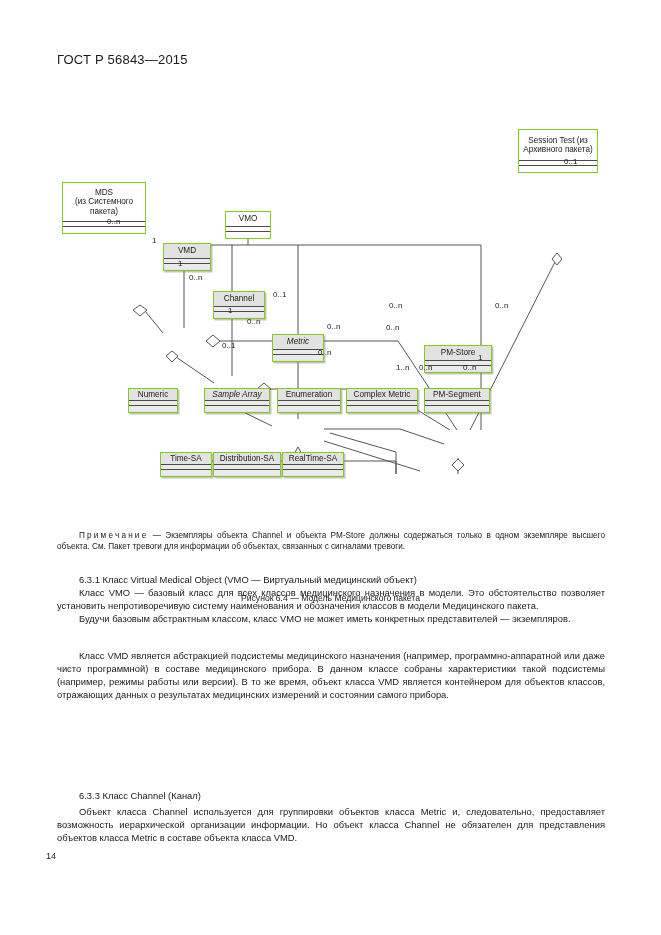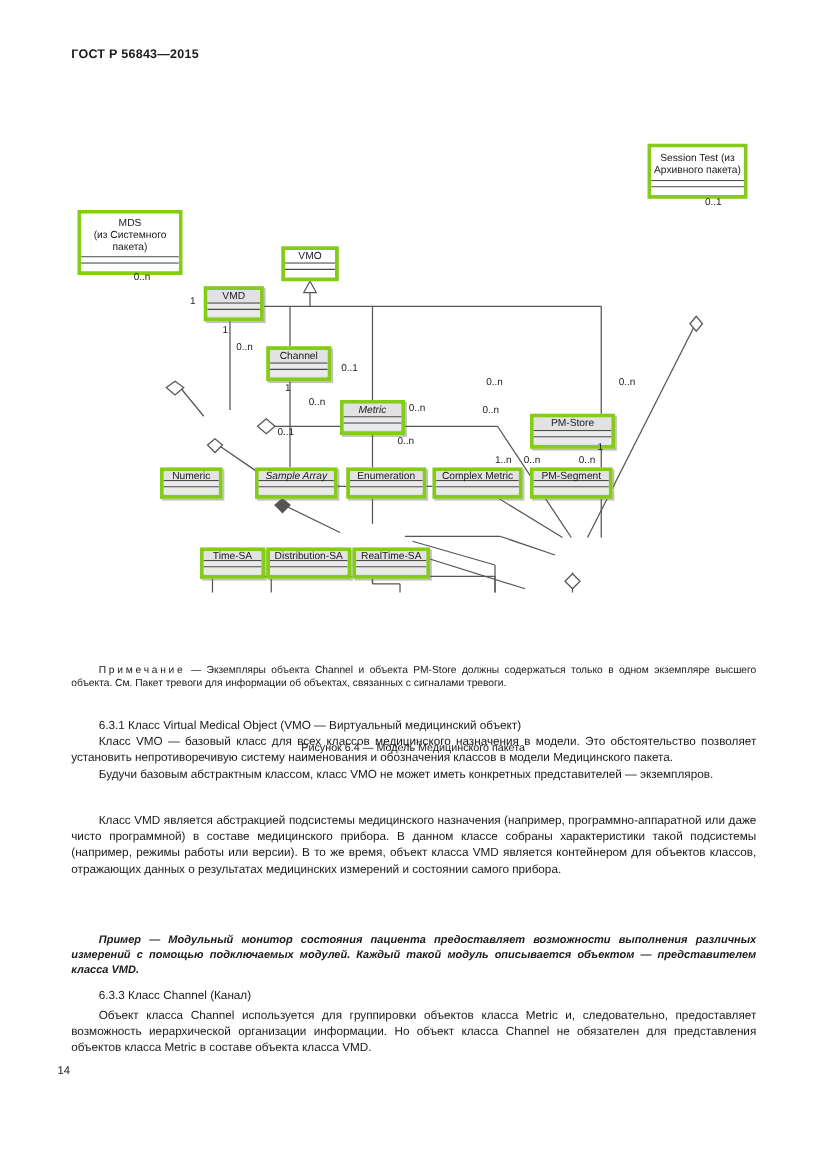--- a/index.html
+++ b/index.html
@@ -8,31 +8,31 @@
     background:#ffffff;
     font-family:"Liberation Sans", sans-serif;
     color:#1a1a1a;
     position:relative;
     overflow:hidden;
   }
   .page{position:absolute;inset:0;}
 
   
   .doc-header{
-    position:absolute;left:57px;top:38px;
-    font-size:10px;font-weight:bold;letter-spacing:.2px;
+    position:absolute;left:57px;top:52px;
+    font-size:13px;font-weight:normal;letter-spacing:.2px;
   }
 
   
   .figure{position:absolute;left:0;top:95px;width:661px;height:400px;}
   .figure svg{position:absolute;left:0;top:0;}
 
   .cls{position:absolute;box-sizing:border-box;
-       border:3px solid #84cc16;background:#e2e2e2;
-       box-shadow:1.5px 1.5px 0 rgba(120,120,120,.45);}
+       border:1px solid #84cc16;background:#e2e2e2;
+       box-shadow:1.5px 1.5px 0 rgba(120,120,120,.45);margin-top:14px;}
   .cls .nm{
     display:flex;align-items:center;justify-content:center;
     text-align:center;background:#e2e2e2;
     font-size:8.2px;line-height:9.4px;
     padding:1px 2px;box-sizing:border-box;
     border-bottom:1px solid #4a4a4a;
     height:calc(100% - 11px);
   }
   .cls .c1{height:5px;border-bottom:1px solid #4a4a4a;background:#eaeaea;box-sizing:border-box;}
   .cls .c2{height:5px;background:#eaeaea;box-sizing:border-box;}
@@ -248,21 +248,20 @@
   <div class="txt" style="top:573px;">
     <div class="h3" style="text-indent:22px;">6.3.1 Класс Virtual Medical Object (VMO — Виртуальный медицинский объект)</div>
     <div class="p ind">Класс VMO — базовый класс для всех классов медицинского назначения в модели. Это обстоятельство позволяет установить непротиворечивую систему наименования и обозначения классов в модели Медицинского пакета.</div>
     <div class="p ind">Будучи базовым абстрактным классом, класс VMO не может иметь конкретных представителей — экземпляров.</div>
   </div>
 
   <div class="txt" style="top:649px;">
     <div class="p ind">Класс VMD является абстракцией подсистемы медицинского назначения (например, программно-аппаратной или даже чисто программной) в составе медицинского прибора. В данном классе собраны характеристики такой подсистемы (например, режимы работы или версии). В то же время, объект класса VMD является контейнером для объектов классов, отражающих данных о результатах медицинских измерений и состоянии самого прибора.</div>
   </div>
 
-  <div class="txt ex" style="top:745px;">Пример — Модульный монитор состояния пациента предоставляет возможности выполнения различных измерений с помощью подключаемых модулей. Каждый такой модуль описывается объектом — представителем класса VMD.</div>
 
   <div class="txt" style="top:789px;">
     <div class="h3" style="text-indent:22px;">6.3.3 Класс Channel (Канал)</div>
     <div class="p ind" style="margin-top:3px;">Объект класса Channel используется для группировки объектов класса Metric и, следовательно, предоставляет возможность иерархической организации информации. Но объект класса Channel не обязателен для представления объектов класса Metric в составе объекта класса VMD.</div>
   </div>
 
   <div class="pageno">14</div>
 </div>
 
 </body></html>

